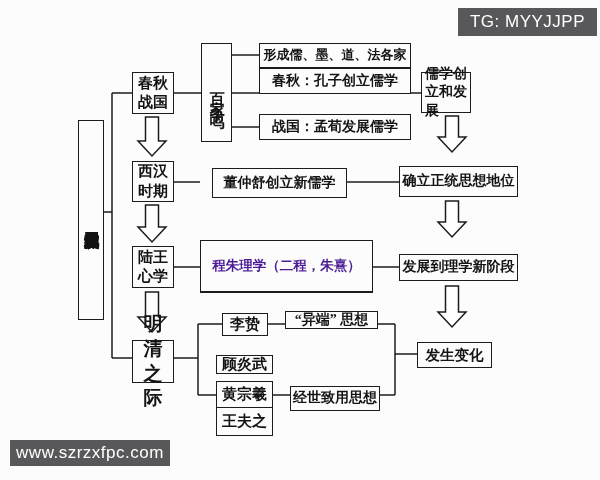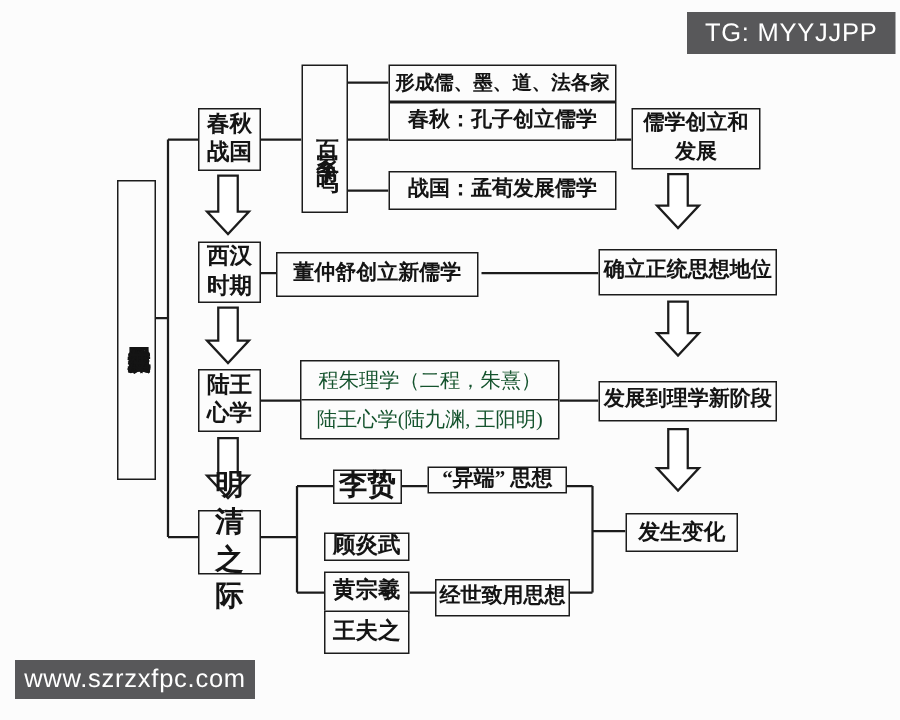--- a/index.html
+++ b/index.html
@@ -11,44 +11,44 @@
   svg.lines{position:absolute;left:0;top:0;z-index:1;}
   .node{
     position:absolute;z-index:2;box-sizing:border-box;
     border:1.5px solid #1c1c1c;background:#fcfcfc;color:#141414;
     display:flex;align-items:center;justify-content:center;
     font-weight:bold;text-align:center;line-height:1.3;
   }
   .vtext{writing-mode:vertical-rl;text-orientation:upright;}
   .nowrap{white-space:nowrap;}
   .comb{position:absolute;z-index:2;box-sizing:border-box;border:1.5px solid #1c1c1c;background:#fcfcfc;display:flex;flex-direction:column;}
-  .comb .row{flex:1;display:flex;align-items:center;justify-content:center;font-weight:normal;color:#14532d;white-space:nowrap;}
+  .comb .row{flex:1;display:flex;align-items:center;justify-content:center;font-weight:bold;color:#4c1d95;white-space:nowrap;}
   .comb .row.first{border-bottom:1.5px solid #1c1c1c;}
   .badge{
     position:absolute;z-index:3;background:#58585a;color:#ffffff;
     font-family:"Liberation Sans","DejaVu Sans",sans-serif;
     display:flex;align-items:center;justify-content:center;letter-spacing:0.5px;
   }
   
   #title-box{left:78px;top:120px;width:26px;height:200px;font-size:15px;}
   #baijia-box{left:201px;top:43px;width:31px;height:99px;font-size:15px;letter-spacing:7px;padding-top:4px;}
   #chunqiu-box{left:132px;top:72px;width:42px;height:42px;font-size:15px;padding:0 4px;}
   #xihan-box{left:132px;top:161px;width:42px;height:41px;font-size:15px;padding:0 4px;}
   #songming-box{left:132px;top:246px;width:42px;height:42px;font-size:15px;padding:0 4px;}
   #mingqing-box{left:132px;top:340px;width:42px;height:43px;font-size:19px;padding:0 4px;}
   #forming-box{left:259px;top:43px;width:152px;height:25px;font-size:13px;text-align:center;}
   #kongzi-box{left:259px;top:68px;width:152px;height:26px;font-size:14px;}
   #mengxun-box{left:259px;top:114px;width:152px;height:26px;font-size:14px;}
-  #ruxue-box{left:421px;top:72px;width:86px;height:41px;font-size:14px;padding:0 3px;text-align:center;}
-  #dong-box{left:184px;top:168px;width:135px;height:30px;font-size:14px;}
+  #ruxue-box{left:421px;top:72px;width:50px;height:41px;font-size:14px;padding:0 3px;text-align:left;}
+  #dong-box{left:212px;top:168px;width:135px;height:30px;font-size:14px;}
   #queli-box{left:399px;top:166px;width:119px;height:31px;font-size:14px;}
   #comb-box{left:200px;top:240px;width:173px;height:53px;}
   #comb-box .row{font-size:13.5px;}
   #fazhan-box{left:399px;top:254px;width:119px;height:27px;font-size:14px;}
-  #lizhi-box{left:222px;top:313px;width:46px;height:23px;font-size:19px;}
+  #lizhi-box{left:222px;top:313px;width:46px;height:23px;font-size:15px;}
   #yiduan-box{left:285px;top:311px;width:93px;height:18px;font-size:14px;}
   #guyanwu-box{left:216px;top:355px;width:57px;height:19px;font-size:15px;}
   #huangzongxi-box{left:216px;top:380.5px;width:57px;height:28px;font-size:15px;}
   #wangfuzhi-box{left:216px;top:407px;width:57px;height:29px;font-size:15px;}
   #jingshi-box{left:290px;top:386px;width:90px;height:25px;font-size:14px;}
   #fasheng-box{left:417px;top:342px;width:75px;height:26px;font-size:14.5px;text-align:right;}
   #tg-badge{left:458px;top:8px;width:139px;height:28px;font-size:17px;}
   #site-badge{left:10px;top:440px;width:160px;height:26px;font-size:17px;}
 </style>
 </head>
@@ -93,21 +93,20 @@
 <div class="node nowrap" id="forming-box">形成儒、墨、道、法各家</div>
 <div class="node nowrap" id="kongzi-box">春秋：孔子创立儒学</div>
 <div class="node nowrap" id="mengxun-box">战国：孟荀发展儒学</div>
 <div class="node" id="ruxue-box">儒学创立和发展</div>
 
 <div class="node nowrap" id="dong-box">董仲舒创立新儒学</div>
 <div class="node nowrap" id="queli-box">确立正统思想地位</div>
 
 <div class="comb" id="comb-box">
   <div class="row first">程朱理学（二程，朱熹）</div>
-  <div class="row">陆王心学(陆九渊, 王阳明)</div>
 </div>
 <div class="node nowrap" id="fazhan-box">发展到理学新阶段</div>
 
 <div class="node" id="lizhi-box">李贽</div>
 <div class="node nowrap" id="yiduan-box">“异端” 思想</div>
 <div class="node" id="guyanwu-box">顾炎武</div>
 <div class="node" id="huangzongxi-box">黄宗羲</div>
 <div class="node" id="wangfuzhi-box">王夫之</div>
 <div class="node nowrap" id="jingshi-box">经世致用思想</div>
 <div class="node" id="fasheng-box">发生变化</div>

